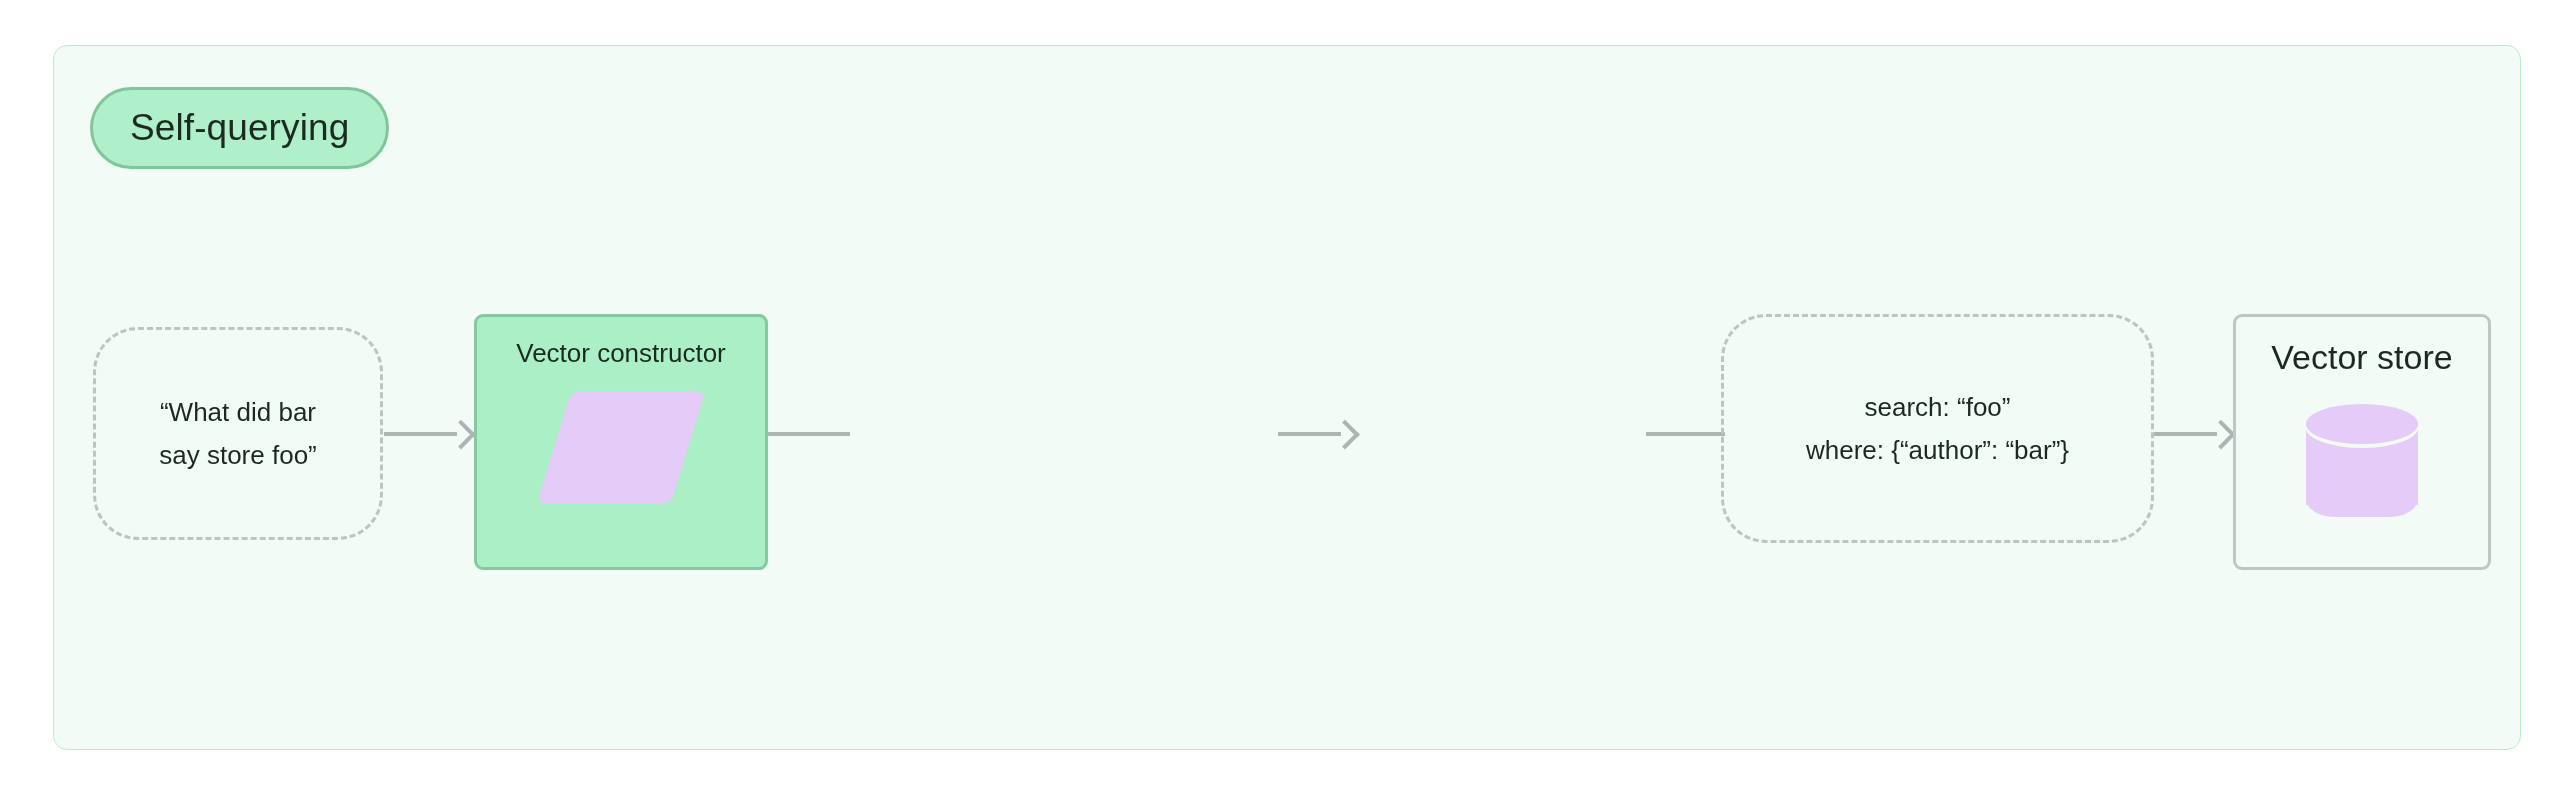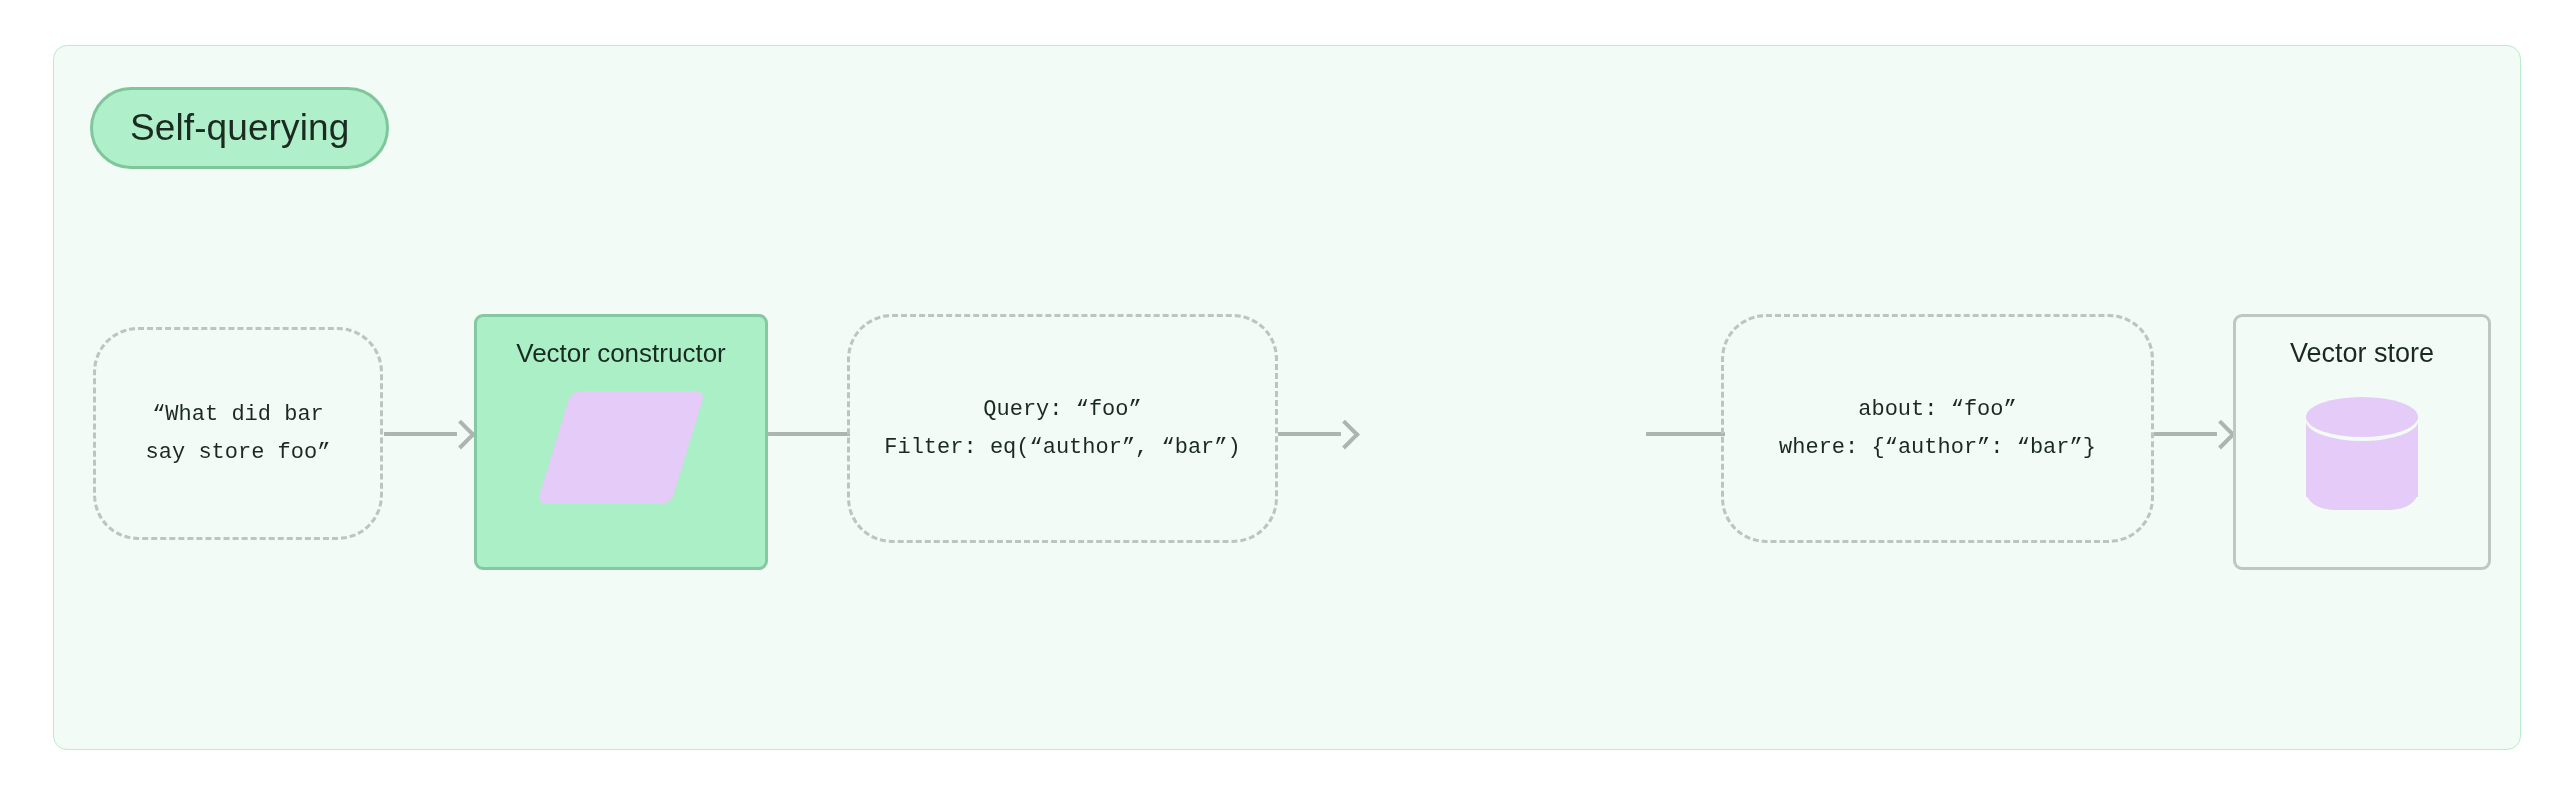--- a/index.html
+++ b/index.html
@@ -71,24 +71,23 @@
     background: transparent;
     justify-content: center;
   }
   .node-dashed .node-text-block {
     display: flex;
     flex-direction: column;
     align-items: center;
     gap: 14px;
   }
   .node-dashed .node-line {
-    font-size: 22px;
+    font-size: 26px;
     line-height: 1.08;
     white-space: nowrap;
-    font-family: Liberation Mono, monospace;
   }
 
   
   .node-green {
     background: #AAEFC6;
     border: 3.2px solid #86C8A1;
     border-radius: 9px;
     justify-content: flex-start;
   }
   .node-green .node-title {
@@ -98,21 +97,21 @@
   }
 
   
   .node-store {
     background: transparent;
     border: 3.2px solid #BFC6C4;
     border-radius: 9px;
     justify-content: flex-start;
   }
   .node-store .node-title {
-    font-size: 27px;
+    font-size: 34px;
     line-height: 1.1;
     white-space: nowrap;
   }
 
   
   #node-question {
     left: 93px;
     top: 327px;
     width: 290px;
     height: 213px;
@@ -254,41 +253,35 @@
   <div class="node node-green" id="node-query-constructor">
     <div class="node-title">Vector constructor</div>
     <div class="icon-parallelogram"></div>
   </div>
 
   <div class="connector no-head" id="conn-2">
     <div class="conn-line"></div>
 
   </div>
 
-  <div class="node node-dashed" id="node-query-filter">
-    <div class="node-text-block">
-      <div class="node-line">Query: “foo”</div>
-      <div class="node-line">Filter: eq(“author”, “bar”)</div>
-    </div>
-  </div>
 
   <div class="connector" id="conn-3">
     <div class="conn-line"></div>
     <div class="conn-head"></div>
   </div>
 
 
   <div class="connector no-head" id="conn-4">
     <div class="conn-line"></div>
 
   </div>
 
   <div class="node node-dashed" id="node-search-where">
     <div class="node-text-block">
-      <div class="node-line">about: “foo”</div>
+      <div class="node-line">search: “foo”</div>
       <div class="node-line">where: {“author”: “bar”}</div>
     </div>
   </div>
 
   <div class="connector" id="conn-5">
     <div class="conn-line"></div>
     <div class="conn-head"></div>
   </div>
 
   <div class="node node-store" id="node-vector-store">

